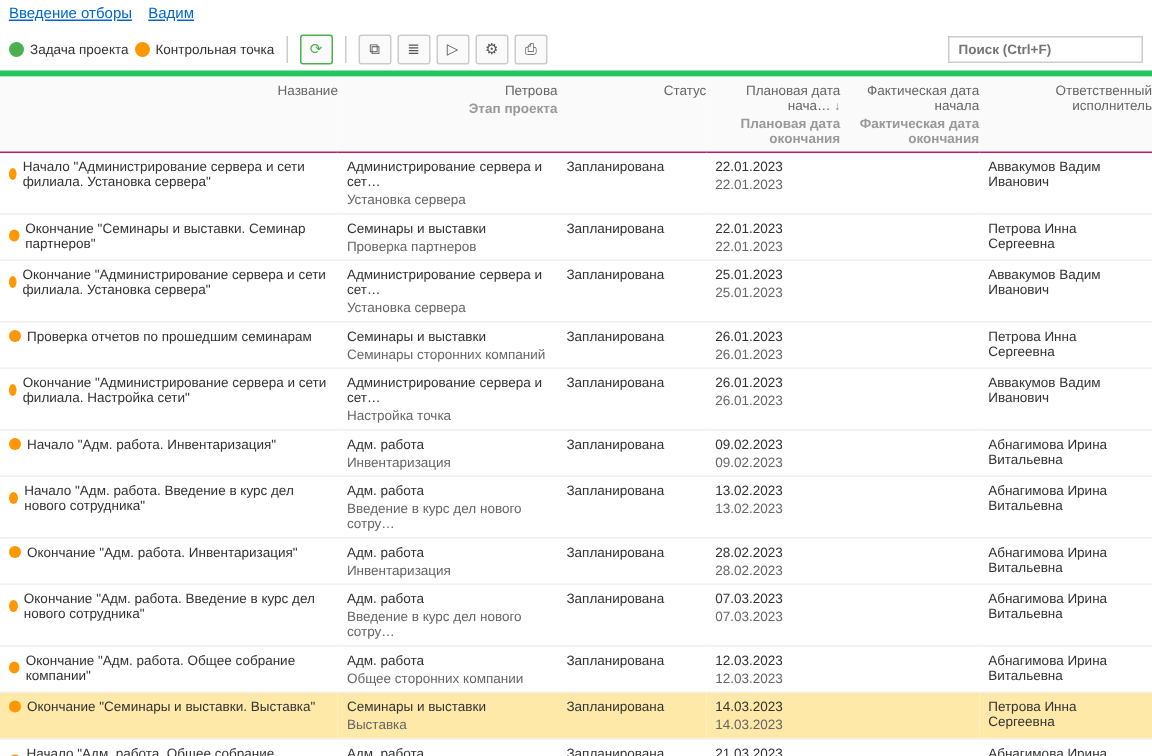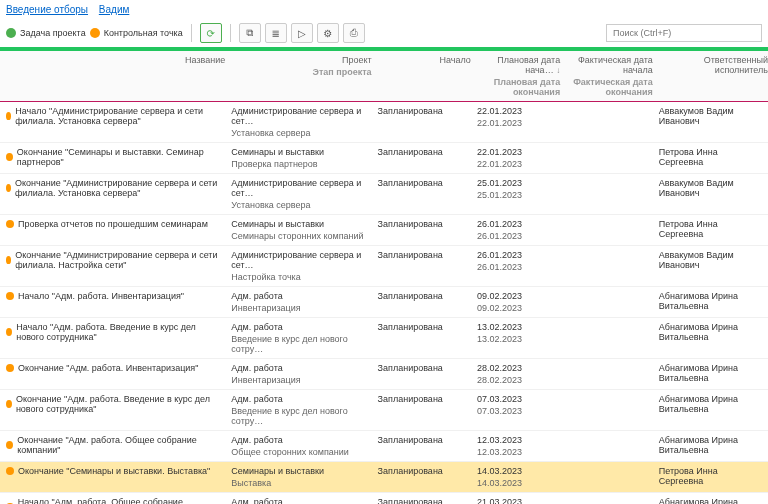--- a/index.html
+++ b/index.html
@@ -10,21 +10,21 @@
 
 .toolbar { display: flex; align-items: center; padding: 4px 6px; gap: 4px; border-bottom: 4px solid #22c55e; }
 .legend { display: flex; align-items: center; gap: 4px; font-size: 9px; }
 .dot { width: 10px; height: 10px; border-radius: 50%; display: inline-block; }
 .dot.green { background: #4caf50; }
 .dot.orange { background: #ff9800; }
 .divider-v { width: 1px; height: 18px; background: #ccc; margin: 0 4px; }
 .tool-btn { width: 22px; height: 20px; border: 1px solid #ccc; background: #fafafa; border-radius: 2px; display: flex; align-items: center; justify-content: center; font-size: 10px; cursor: pointer; color: #555; }
 .tool-btn.green-b { border-color: #4caf50; color: #4caf50; }
 .spacer { flex: 1; }
-.search { border: 1px solid #ccc; padding: 2px 6px; font-size: 9px; color: #aaa; width: 156px; height: 18px; }
+.search { border: 1px solid #ccc; padding: 2px 6px; font-size: 9px; color: #aaa; width: 130px; height: 18px; font-weight: bold; }
 
 .table-wrap { overflow-x: auto; }
 table { width: 100%; border-collapse: collapse; font-size: 9px; }
 th { text-align: right; font-weight: normal; color: #666; padding: 4px 0; border-bottom: 1px solid #be185d; background: #fafafa; vertical-align: top; }
 th .sub { display: block; color: #999; font-size: 9px; margin-top: 2px; font-weight: bold; }
 td { padding: 4px 6px; border-bottom: 1px solid #f0f0f0; vertical-align: top; }
 .row-dot { width: 8px; height: 8px; border-radius: 50%; background: #ff9800; display: inline-block; margin-right: 4px; vertical-align: middle; }
 .name-cell { display: flex; align-items: center; }
 .sub-line { color: #666; display: block; margin-top: 2px; }
 tr.highlight td { background: #ffe9a8; }
@@ -75,22 +75,22 @@
     </div>
   <div class="spacer"></div>
   <input class="search" placeholder="Поиск (Ctrl+F)" style="">
 </div>
 
 <div class="table-wrap">
 <table>
   <thead>
     <tr>
       <th class="col-name"><span>Название</span></th>
-      <th class="col-proj"><span>Проект</span><span class="sub">Этап проекта</span></th>
-      <th class="col-status"><span>Начало</span></th>
+      <th class="col-proj"><span>Петрова</span><span class="sub">Этап проекта</span></th>
+      <th class="col-status"><span>Статус</span></th>
       <th class="col-d1"><span>Плановая дата нача…</span> <span class="sort-ind">↓</span><span class="sub">Плановая дата окончания</span></th>
       <th class="col-d2"><span>Фактическая дата начала</span><span class="sub">Фактическая дата окончания</span></th>
       <th class="col-resp"><span>Ответственный исполнитель</span></th>
     </tr>
   </thead>
   <tbody id="tbody">
         <tr>
           <td>
             <div class="name-cell">
               <span class="row-dot"></span>

